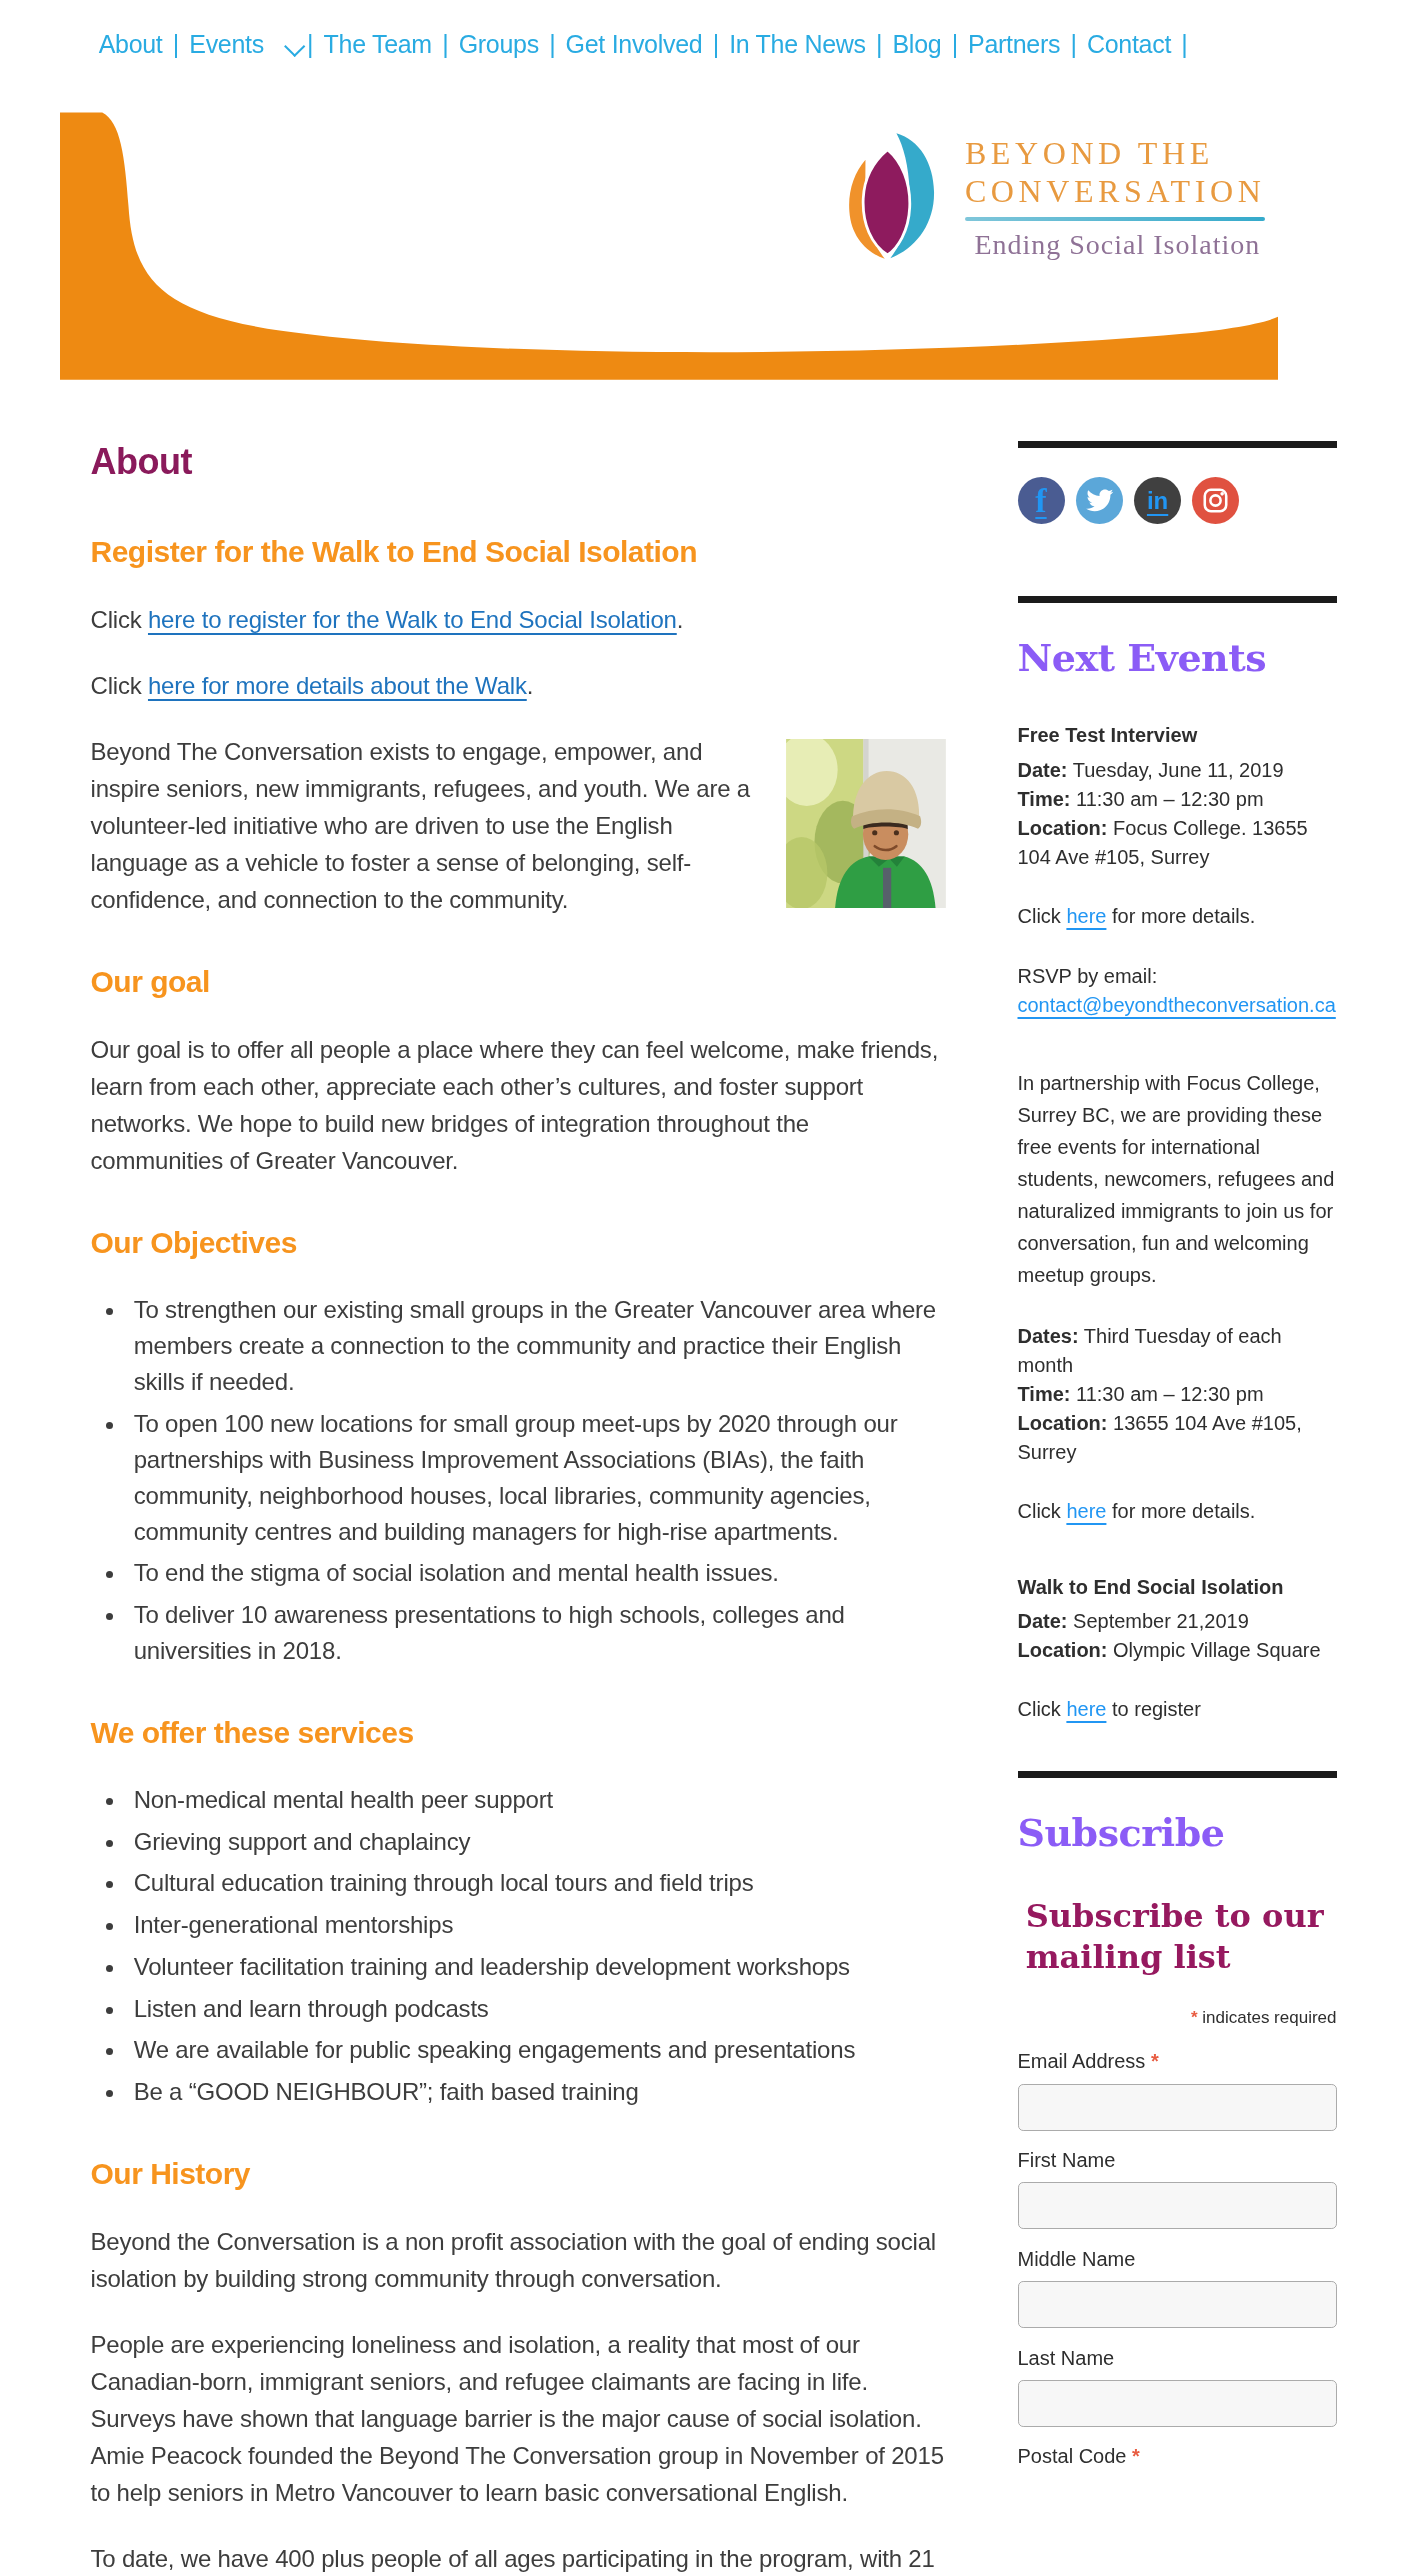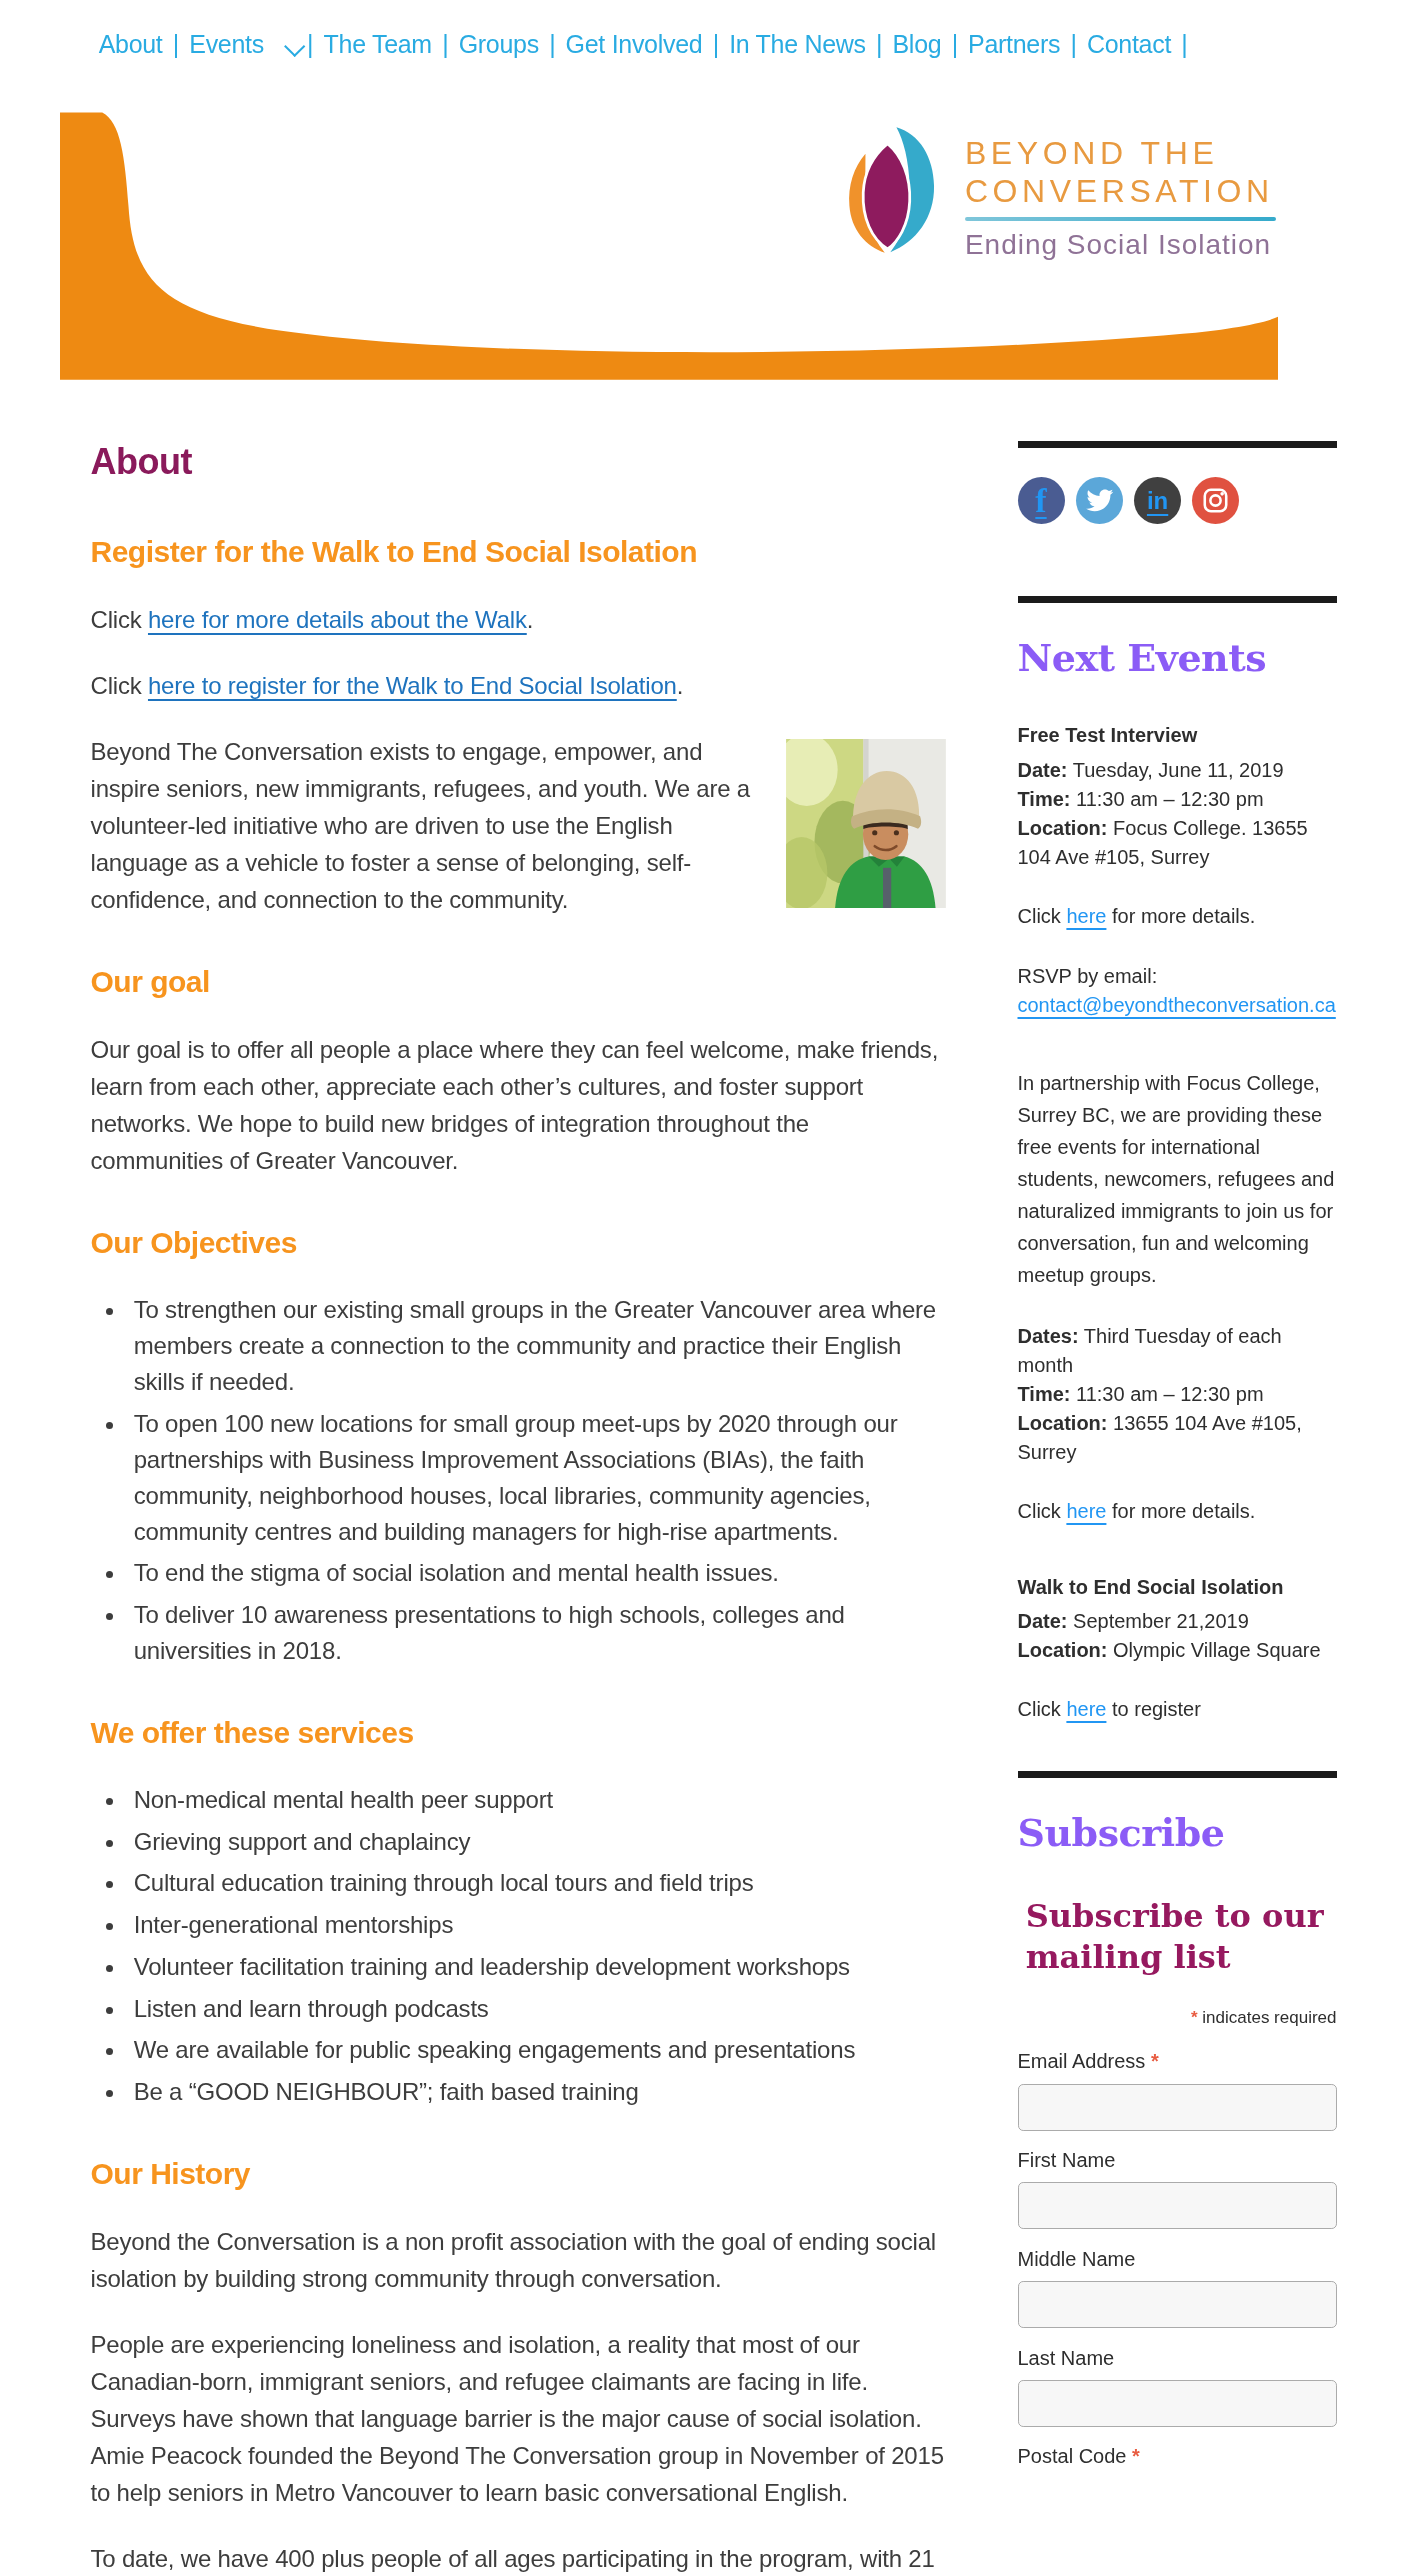--- a/index.html
+++ b/index.html
@@ -8,21 +8,21 @@
 
   
   .nav{padding-top:30px;text-align:left;font-size:25px;color:#29ABE2;letter-spacing:-0.3px;white-space:nowrap;}
   .nav a{color:#29ABE2;text-decoration:none;margin:0 8.2px;}
   .nav .sep{color:#29ABE2;margin:0 2.1px;}
   .chev{display:inline-block;width:13.4px;height:13.4px;border-right:2.1px solid #29ABE2;border-bottom:2.1px solid #29ABE2;transform:rotate(45deg);margin:0 3.1px 0 14.4px;vertical-align:-1px;}
 
   
   .banner{position:relative;height:272px;margin-top:49px;margin-left:-31px;width:1218px;}
   .banner svg.swoosh{position:absolute;left:0;top:0;}
-  .logo{position:absolute;left:773px;top:10.3px;display:flex;align-items:center;}
+  .logo{position:absolute;left:773px;top:10.3px;display:flex;align-items:flex-end;font-family:Liberation Serif, serif;}
   .logo-text{margin-left:14.4px;padding-top:15.5px;}
   .logo-line{font-size:32px;letter-spacing:4.6px;color:#E89A40;font-weight:400;line-height:38px;white-space:nowrap;}
   .logo-rule{height:3.6px;background:linear-gradient(90deg,#7fc6da,#35AACB);border-radius:2.1px;margin:7.2px 0 8.2px;}
   .logo-tag{font-size:28px;color:#8F7296;text-align:right;letter-spacing:1px;padding-right:5.2px;}
 
   
   .content{display:flex;margin-top:61px;}
   .main{width:855px;}
   .sidebar{width:319px;margin-left:72px;font-size:20px;line-height:29px;color:#2e2e2e;}
 
@@ -89,23 +89,23 @@
     </div>
   </header>
 
   <div class="content">
 
     <main class="main">
       <h1 class="page-title">About</h1>
 
       <h2 class="orange first">Register for the Walk to End Social Isolation</h2>
 
+      <p><span>Click </span><a href="#" class="mlink">here to register for the Walk to End Social Isolation</a><span>.</span></p>
+
       <p><span>Click </span><a href="#" class="mlink">here for more details about the Walk</a><span>.</span></p>
-
-      <p><span>Click </span><a href="#" class="mlink">here to register for the Walk to End Social Isolation</a><span>.</span></p>
 
       <svg class="photo" viewBox="0 0 310 328">
         <rect width="310" height="328" fill="#e9e9e4"></rect>
         <rect width="150" height="328" fill="#cdd883"></rect>
         <ellipse cx="40" cy="60" rx="60" ry="70" fill="#eef2c2" opacity="0.8"></ellipse>
         <ellipse cx="110" cy="200" rx="55" ry="80" fill="#93ab4e" opacity="0.7"></ellipse>
         <ellipse cx="30" cy="260" rx="50" ry="70" fill="#b7c768" opacity="0.8"></ellipse>
         <rect x="150" y="0" width="10" height="328" fill="#d4d4cf"></rect>
         <path d="M95,328 C100,265 125,235 160,228 L230,228 C265,238 285,270 290,328 Z" fill="#2f9e44"></path>
         <path d="M160,228 L180,248 L200,232 L215,248 L230,228 Z" fill="#23823a"></path>

